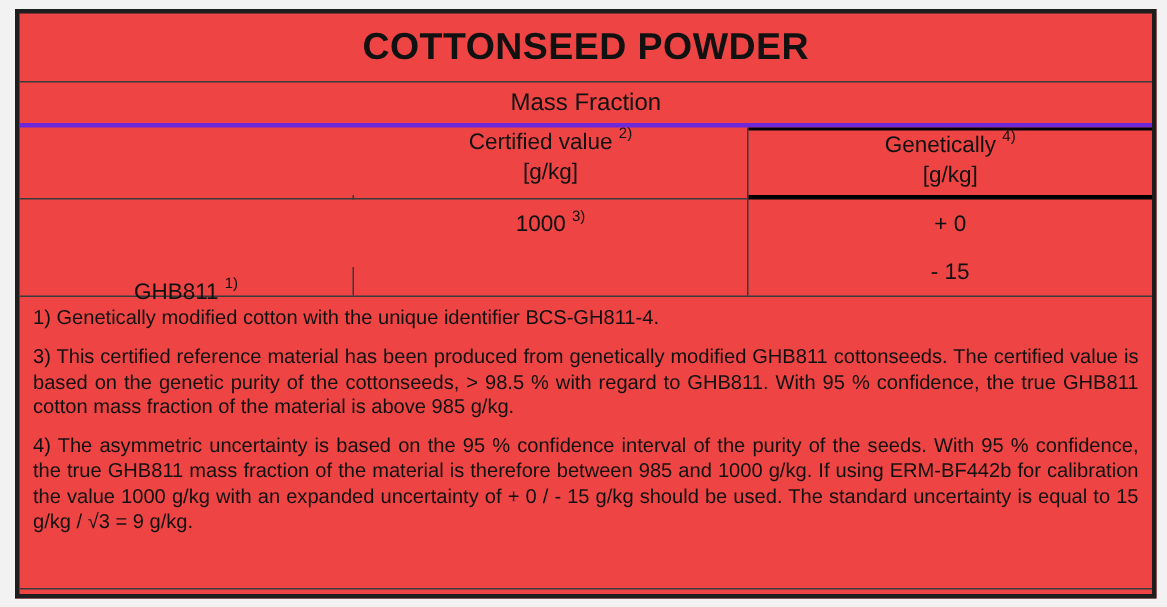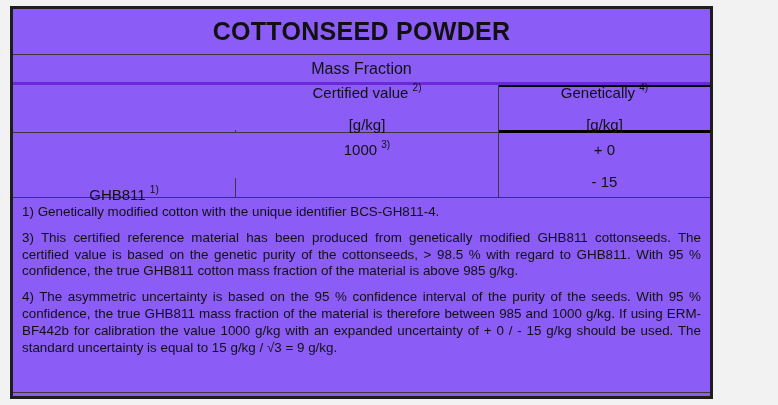--- a/index.html
+++ b/index.html
@@ -6,23 +6,23 @@
   html, body {
     width: 778px; height: 405px;
     background: #f2f2f2;
     font-family: "Liberation Sans", sans-serif;
     color: #111;
     position: relative;
   }
   .doc {
     position: absolute;
     left: 10px; top: 6px;
-    width: 703px; height: 393px;
+    width: 761px; height: 393px;
     border: 3px solid #1e1e1e;
-    background: #8b5cf6;
+    background: #ef4444;
     display: flex;
     flex-direction: column;
     overflow: hidden;
   }
   .row-title {
     height: 46px;
     border-bottom: 1px solid #3a3a3a;
     display: flex; align-items: center; justify-content: center;
     font-size: 25px;
     font-weight: bold;
@@ -33,24 +33,23 @@
     border-bottom: 3px solid #6d28d9;
     display: flex; align-items: center; justify-content: center;
     font-size: 16px;
   }
   .row-header { height: 48px; display: flex; font-size: 15px; }
   .c1 { width: 223px; border-right: 1px solid #3a3a3a; margin-top: 45px; }
   .c2 { width: 263px; border-right: 1px solid #3a3a3a; }
   .c3 { flex: 1; }
   .hcell {
     display: flex; flex-direction: column;
-    align-items: center; justify-content: center;
+    align-items: center; 
     line-height: 20px;
     border-bottom: 1px solid #3a3a3a;
-    gap: 12px;
   }
   .hcell.c3 {
     border-top: 2px solid #000;
     border-bottom: 3px solid #000;
   }
   sup {
     font-size: 10px;
     position: relative;
     top: -1px;
     vertical-align: super;

